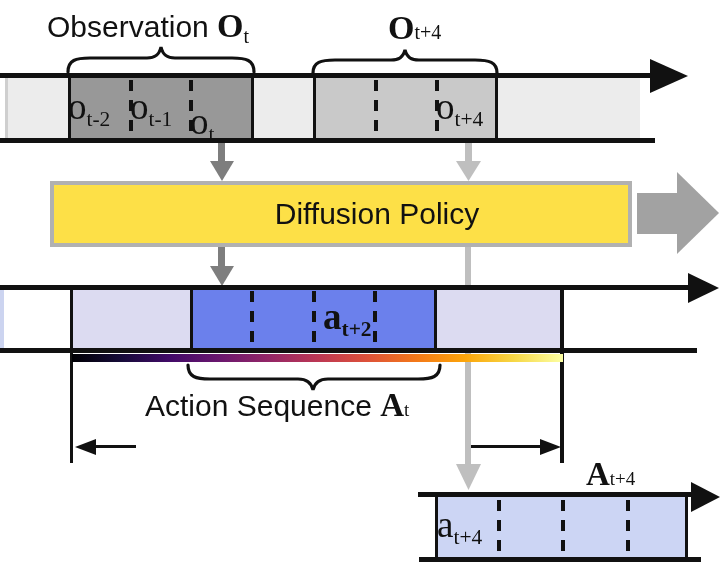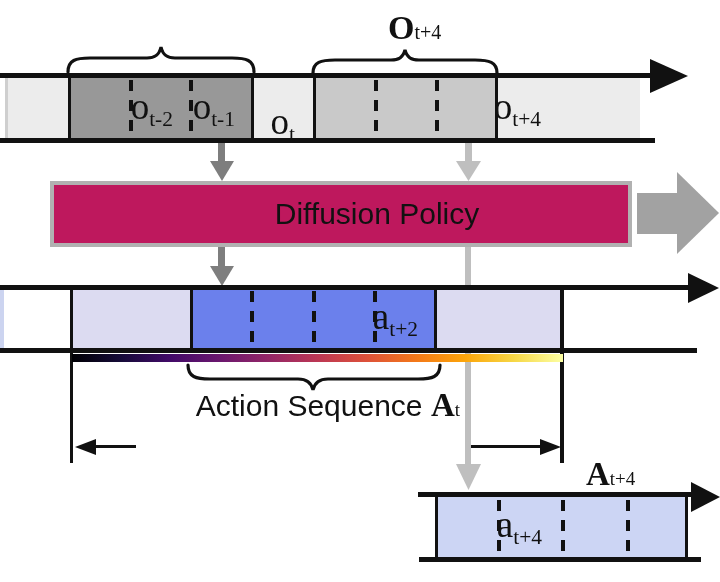--- a/index.html
+++ b/index.html
@@ -2,38 +2,42 @@
 <html><head>
 <meta charset="utf-8">
 <style>
   html,body{margin:0;padding:0;background:#fff;}
   .scene{position:relative;width:720px;height:582px;background:#fff;overflow:hidden;
          font-family:"Liberation Sans",sans-serif;color:#111;}
   .abs{position:absolute;}
   .hline,.vline{position:absolute;background:#111;}
   .box{position:absolute;box-sizing:border-box;}
   .dash{position:absolute;width:3.5px;background:repeating-linear-gradient(180deg,#111 0 11px,transparent 11px 20px);}
-  .cell-label{position:absolute;text-align:right;white-space:nowrap;padding-left:43px;}
+  .cell-label{position:absolute;text-align:left;white-space:nowrap;}
   .sr{font-family:"Liberation Serif","DejaVu Serif",serif;}
   .srb{font-family:"Liberation Serif","DejaVu Serif",serif;font-weight:700;}
   .sri{font-family:"DejaVu Serif",serif;font-style:italic;}
   .sb{font-size:0.58em;vertical-align:-0.32em;}
   .heading{position:absolute;font-size:30px;white-space:nowrap;}
   .obs-cell{font-size:37px;font-family:"Liberation Serif",serif;}
   .head-down{position:absolute;clip-path:polygon(0 0,100% 0,50% 100%);}
   .head-right{position:absolute;clip-path:polygon(0 0,100% 50%,0 100%);}
   .head-left{position:absolute;clip-path:polygon(100% 0,0 50%,100% 100%);}
   svg{position:absolute;overflow:visible;}
   .brace-path{fill:none;stroke:#111;stroke-width:3.2;stroke-linecap:round;}
 </style>
 </head>
 <body>
 
 <div class="scene">
 
+  <div class="heading" style="left:47px;top:7px;">
+    <span>Observation</span>
+    <span class="srb" style="font-size:34px;">O</span><span class="sr sb" style="font-size:20px;">t</span>
+  </div>
   <div class="heading" style="left:388px;top:9px;">
     <span class="srb" style="font-size:34px;">O</span><span class="sr" style="font-size:20px;">t+4</span>
   </div>
 
   <svg style="left:66px;top:44px;" width="190" height="30" viewBox="0 0 190 30">
     <path class="brace-path" d="M2,28 C2,16 10,14 24,14 L81,14 C88,14 93,12 95,3 C97,12 102,14 109,14 L166,14 C180,14 188,16 188,28"></path>
   </svg>
   <svg style="left:311px;top:47px;" width="188" height="28" viewBox="0 0 188 28">
     <path class="brace-path" d="M2,26 C2,15 10,13 24,13 L80,13 C87,13 92,11 94,3 C96,11 101,13 108,13 L164,13 C178,13 186,15 186,26"></path>
   </svg>
@@ -67,21 +71,21 @@
   </div>
 
   <div class="abs" style="left: 218px; top: 143px; width: 7px; height: 20px; background: rgb(126, 126, 126);"></div>
   <div class="head-down" style="left: 210px; top: 161px; width: 24px; height: 20px; background: rgb(126, 126, 126);"></div>
   <div class="abs" style="left: 465px; top: 143px; width: 7px; height: 20px; background: rgb(191, 191, 191);"></div>
   <div class="head-down" style="left: 456px; top: 161px; width: 25px; height: 20px; background: rgb(191, 191, 191);"></div>
 
   <div class="abs" style="left: 465px; top: 247px; width: 6px; height: 218px; z-index: 1; background: rgb(191, 191, 191);"></div>
   <div class="head-down" style="left: 456px; top: 464px; width: 25px; height: 26px; z-index: 6; background: rgb(191, 191, 191);"></div>
 
-  <div class="box" style="left: 50px; top: 181px; width: 582px; height: 66px; border: 4px solid rgb(177, 177, 177); z-index: 3; display: flex; align-items: center; justify-content: center; padding-left: 72px; background: #be185d;">
+  <div class="box" style="left: 50px; top: 181px; width: 582px; height: 66px; border: 4px solid rgb(177, 177, 177); z-index: 3; display: flex; align-items: center; justify-content: center; padding-left: 72px; background: #fde047;">
     <span style="font-size:30px;white-space:nowrap;">Diffusion Policy</span>
   </div>
 
   <div class="abs" style="left: 637px; top: 193px; width: 41px; height: 41px; background: rgb(162, 162, 162);"></div>
   <div class="head-right" style="left: 677px; top: 172px; width: 42px; height: 82px; background: rgb(162, 162, 162);"></div>
 
   <div class="abs" style="left: 218px; top: 247px; width: 7px; height: 21px; background: rgb(126, 126, 126);"></div>
   <div class="head-down" style="left: 210px; top: 266px; width: 24px; height: 20px; background: rgb(126, 126, 126);"></div>
 
   <div class="abs" style="left: 0px; top: 290px; width: 4px; height: 58px; z-index: 2; background: rgb(204, 212, 240);"></div>
@@ -91,30 +95,30 @@
   <div class="dash" style="left:250px;top:291px;height:56px;z-index:3;"></div>
   <div class="dash" style="left:312px;top:291px;height:56px;z-index:3;"></div>
   <div class="dash" style="left:373px;top:291px;height:56px;z-index:3;"></div>
 
   <div class="hline" style="left:0;top:285px;width:693px;height:5px;z-index:4;"></div>
   <div class="hline" style="left:0;top:348px;width:697px;height:5px;z-index:4;"></div>
   <div class="head-right" style="left:688px;top:273px;width:31px;height:30px;background:#111;z-index:4;"></div>
   <div class="vline" style="left:70px;top:287px;width:3px;height:176px;z-index:4;"></div>
   <div class="vline" style="left:560px;top:287px;width:4px;height:176px;z-index:4;"></div>
 
-  <div class="cell-label obs-cell" style="left:313px;top:295px;width:62px;z-index:5;">
+  <div class="cell-label obs-cell" style="left:323px;top:295px;width:62px;z-index:5;font-weight:bold;">
     <span>a</span><span class="sb">t+2</span>
   </div>
 
   <div class="abs" style="left: 72px; top: 354px; width: 491px; height: 8px; z-index: 5; background: linear-gradient(90deg, rgb(0, 0, 4), rgb(22, 11, 57), rgb(66, 10, 104), rgb(106, 23, 110), rgb(147, 38, 103), rgb(188, 55, 84), rgb(221, 81, 58), rgb(243, 120, 25), rgb(252, 165, 10), rgb(246, 215, 70), rgb(252, 255, 164));"></div>
 
   <svg style="left:186px;top:364px;" width="256" height="28" viewBox="0 0 256 28">
     <path class="brace-path" d="M2,1 C2,13 10,15 24,15 L112,15 C119,15 125,17 127,26 C129,17 135,15 142,15 L232,15 C246,15 254,13 254,1"></path>
   </svg>
-  <div class="heading" style="left:145px;top:387px;width:315px;text-align:right;">
+  <div class="heading" style="left:145px;top:387px;width:315px;text-align:left;">
     <span>Action Sequence</span>
     <span class="srb" style="font-size:33px;">A</span><span class="sr" style="font-size:19px;">t</span>
   </div>
 
   <div class="head-left" style="left:75px;top:439px;width:21px;height:16px;background:#111;"></div>
   <div class="hline" style="left:94px;top:445px;width:42px;height:3px;"></div>
   <div class="hline" style="left:466px;top:445px;width:75px;height:3px;"></div>
   <div class="head-right" style="left:540px;top:439px;width:21px;height:16px;background:#111;"></div>
 
   <div class="heading" style="left:586px;top:456px;">

